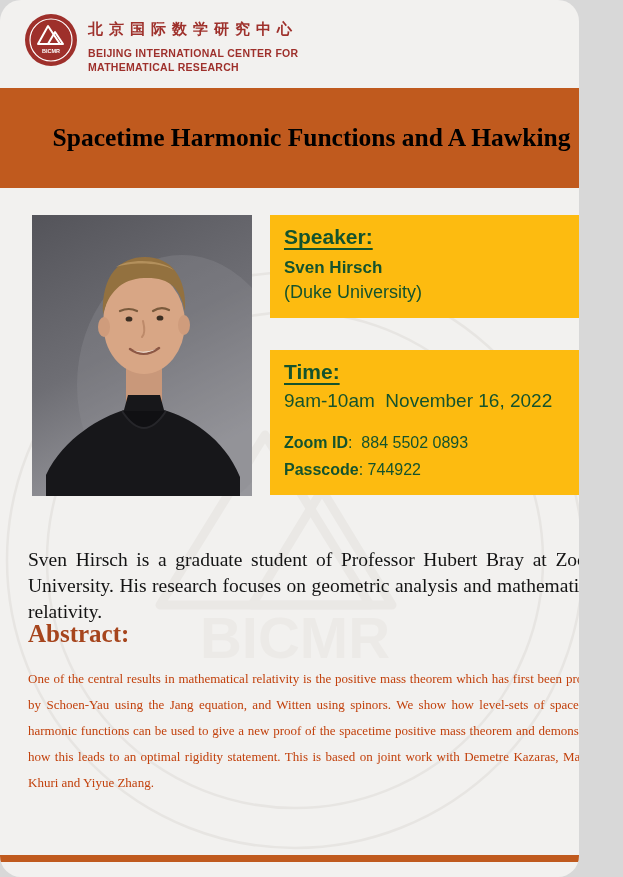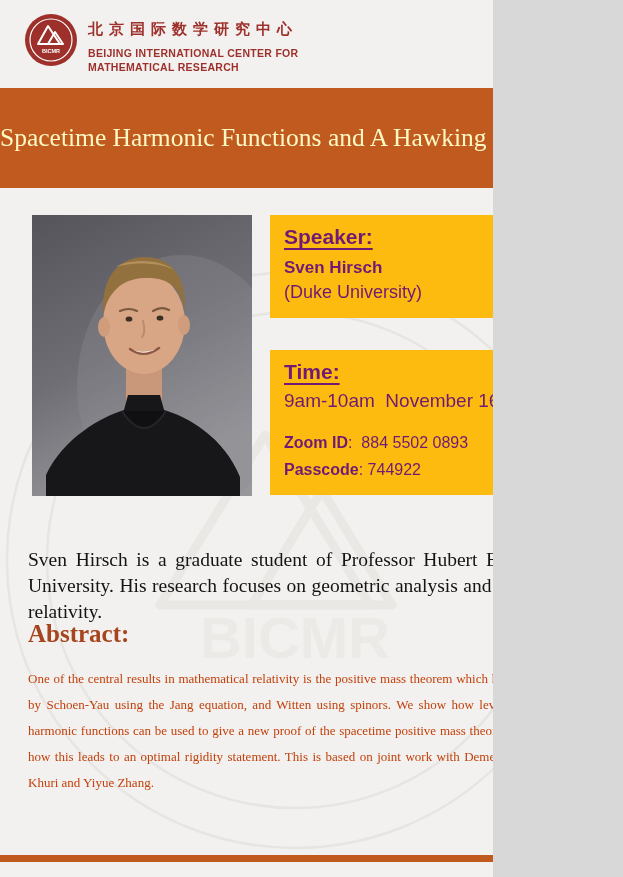--- a/index.html
+++ b/index.html
@@ -1,50 +1,52 @@
 <!DOCTYPE html>
 <html><head>
 <meta charset="utf-8">
 <style>
   html,body{margin:0;padding:0;background:#d8d8d8;}
   .poster{
     position:relative;
-    width:493px;height:877px;
+    width:579px;height:877px;
     background:#f2f1ef;
     overflow:hidden;
     font-family:"Liberation Sans",sans-serif;
+    border-radius:21px;
   }
   
   .watermark{position:absolute;left:0;top:250px;width:623px;height:620px;pointer-events:none;}
   
   .header{position:absolute;left:0;top:0;width:623px;height:88px;}
   .logo{position:absolute;left:24px;top:13px;width:54px;height:54px;}
   .org-block{position:absolute;left:88px;top:20px;}
   .org-cn{
     font-size:15px;font-weight:600;letter-spacing:6px;
     color:#9e302b;white-space:nowrap;
   }
   .org-en{
     margin-top:7px;font-size:10.5px;font-weight:bold;
     color:#9e302b;line-height:14px;letter-spacing:.3px;
   }
   
   .banner{
     position:absolute;left:0;top:88px;width:623px;height:100px;
-    background:#c05a1e;color:#fef9c3;
+    background:#c05a1e;color:#000000;
     display:flex;flex-direction:column;justify-content:center;
-    font-family:"Liberation Serif",serif;font-weight:normal;
+    text-align:center;
+    font-family:"Liberation Serif",serif;font-weight:bold;
     font-size:25.5px;line-height:36px;
   }
   
   .photo{position:absolute;left:32px;top:215px;width:220px;height:281px;}
   
   .infobox{
     position:absolute;left:270px;width:322px;
-    background:#fdbb10;color:#701a75;
+    background:#fdbb10;color:#14532d;
     padding:9px 10px 9px 14px;box-sizing:border-box;
   }
   .box-speaker{top:215px;height:103px;}
   .box-time{top:350px;height:77px;}
   .box-zoom{top:420px;height:75px;}
   .box-label{
     font-size:21px;font-weight:bold;text-decoration:underline;
     text-underline-offset:4px;line-height:26px;
   }
   .box-line{font-size:18px;line-height:24px;margin-top:4px;}

